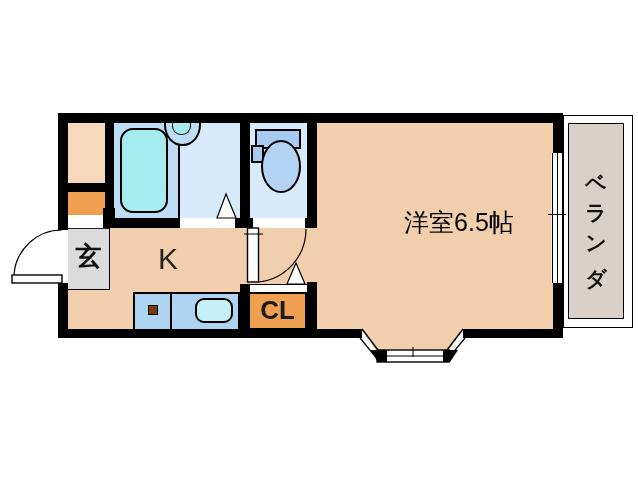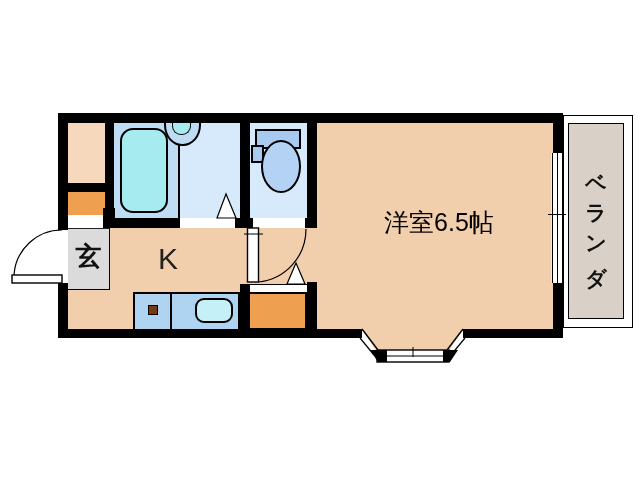--- a/index.html
+++ b/index.html
@@ -34,21 +34,21 @@
   #k-sink{position:absolute;left:60px;top:4px;width:34px;height:21px;background:var(--sink-cyan);
           border:2px solid #000;border-radius:9px;}
   #closet{left:248px;top:292px;width:55px;height:34px;background:var(--accent-orange);border:2px solid #000;}
   #veranda-outer{left:563px;top:115px;width:68px;height:211px;background:#fff;border:1px solid #000;}
   #veranda-inner{left:568px;top:123px;width:54px;height:194px;background:var(--veranda-gray);border:1px solid #000;}
   #veranda-label{left:568px;top:123px;width:56px;height:196px;font-size:21px;font-weight:600;
                  writing-mode:vertical-rl;text-orientation:upright;letter-spacing:7px;}
   #genkan-label{left:68px;top:228px;width:41px;height:56px;font-size:26px;font-weight:700;}
   #kitchen-label{left:133px;top:242px;width:70px;height:34px;font-size:30px;color:#222;}
   #closet-label{left:248px;top:294px;width:59px;height:32px;font-size:26px;font-weight:600;color:#1a1a1a;}
-  #main-room-label{left:364px;top:206px;width:150px;height:32px;font-size:25px;color:#000;}
+  #main-room-label{left:384px;top:206px;width:150px;height:32px;font-size:25px;color:#000;}
   svg{position:absolute;left:0;top:0;pointer-events:none;}
 </style>
 </head>
 <body>
 
 <div id="canvas">
 
   <div class="abs" id="floor-bg"></div>
   <div class="abs" id="storage"></div>
   <div class="abs" id="bathroom"></div>
@@ -125,16 +125,17 @@
 
     <rect x="551.5" y="153" width="11.5" height="130" fill="#fff"></rect>
     <line x1="552.5" y1="153" x2="552.5" y2="283" stroke="#000" stroke-width="1"></line>
     <line x1="557.5" y1="153" x2="557.5" y2="283" stroke="#000" stroke-width="1"></line>
     <line x1="562.5" y1="153" x2="562.5" y2="283" stroke="#000" stroke-width="1"></line>
     <line x1="548" y1="214.5" x2="566" y2="214.5" stroke="#000" stroke-width="1"></line>
   </svg>
 
   <div class="room-label" id="genkan-label">玄</div>
   <div class="room-label" id="kitchen-label">K</div>
+  <div class="room-label" id="closet-label">CL</div>
   <div class="room-label" id="main-room-label">洋室6.5帖</div>
   <div class="room-label" id="veranda-label">ベランダ</div>
 
 </div>
 
 </body></html>

